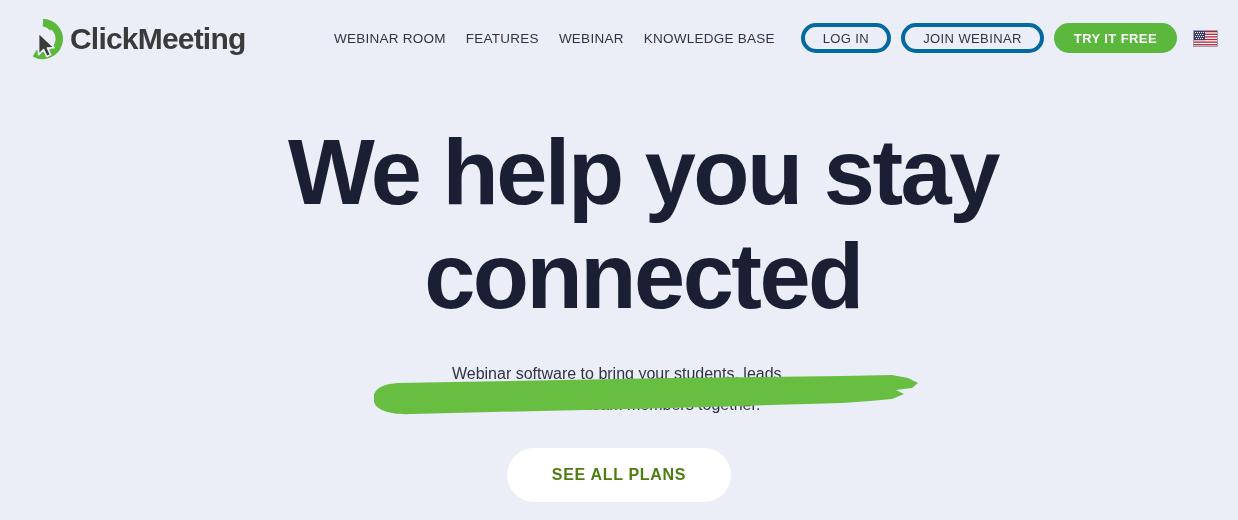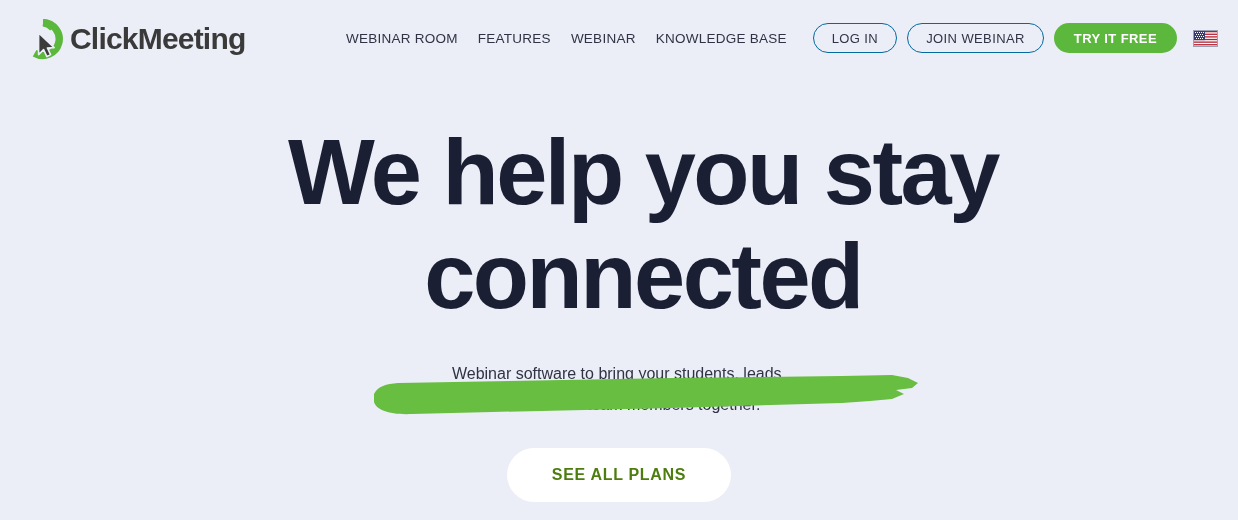--- a/index.html
+++ b/index.html
@@ -94,21 +94,21 @@
     justify-content: center;
     height: 30px;
     border-radius: 16px;
     font-size: 13px;
     letter-spacing: 0.4px;
     white-space: nowrap;
     cursor: pointer;
     text-decoration: none;
   }
   .btn-outline {
-    border: 1px solid #0369a1;
+    border: 4px solid #0369a1;
     background: transparent;
     color: #2f3344;
     padding: 0 18px;
   }
   .btn-green-nav {
     background: #5cb83c;
     color: #ffffff;
     border: none;
     padding: 12px 20px;
     font-weight: bold;

